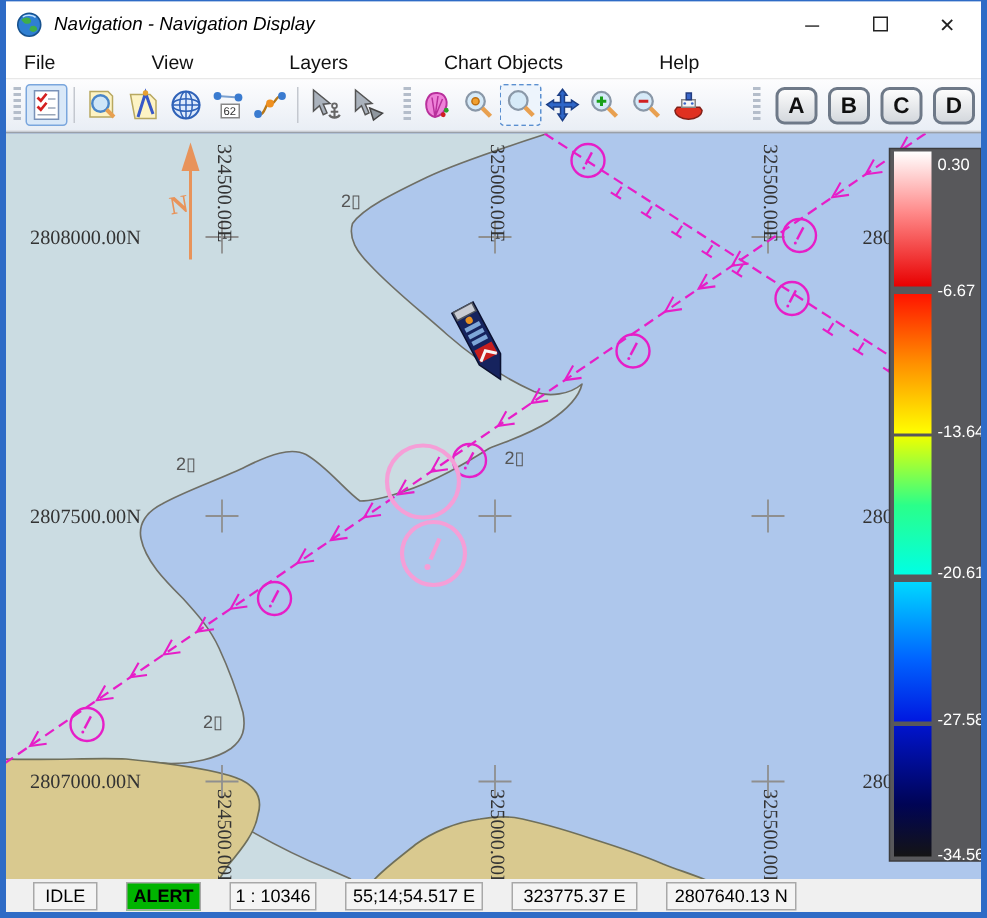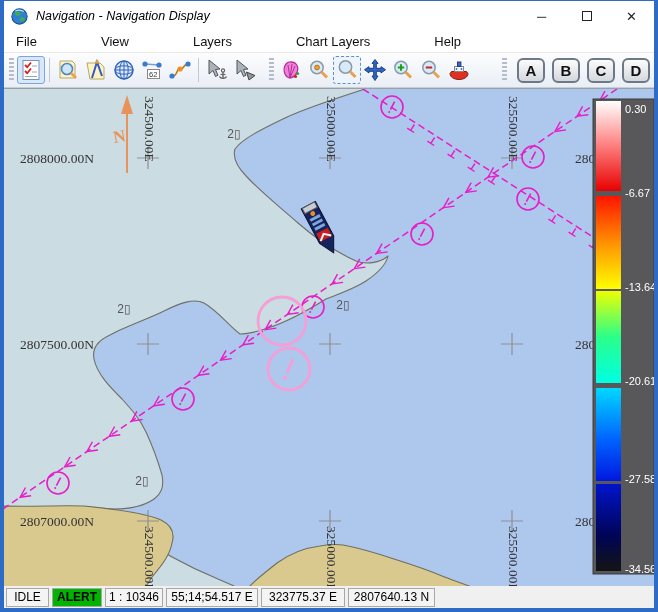--- a/index.html
+++ b/index.html
@@ -36,21 +36,21 @@
     border:2px solid #6e7988; border-radius:6px; background:linear-gradient(#fcfcfc,#d4d8dd);
     font-size:15px; font-weight:bold; color:#101010; }
   
   .map-wrap { position:relative; width:650px; height:497px; flex:0 0 auto;
     border-top:1px solid #9aa0a8; background:#aec7ec; }
   
   .statusbar { height:23px; background:#f0f0f0; display:flex; align-items:center;
     gap:3px; padding-left:2px; flex:0 0 auto; border-top:1px solid #d8d8d8; }
   .sb-panel { height:19px; border:1px solid #a8a8a8; background:#f4f4f4;
     display:flex; align-items:center; justify-content:center;
-    font-size:12px; color:#000; white-space:nowrap; }
+    font-size:12px; color:#000; white-space:nowrap;margin-left:16px; }
   .sb-alert { background:#00b400; font-weight:bold; }
   svg text { user-select:none; }
 </style>
 </head>
 <body>
 
 <div class="window">
 
   <div class="titlebar">
     <svg class="app-icon" viewBox="0 0 16 16">
@@ -68,21 +68,21 @@
       </div>
     <div class="caption-btn">
         <span>✕</span>
       </div>
   </div>
 
   <div class="menubar">
     <span class="menu-item">File</span>
     <span class="menu-item">View</span>
     <span class="menu-item">Layers</span>
-    <span class="menu-item">Chart Layers</span>
+    <span class="menu-item">Chart Objects</span>
     <span class="menu-item">Help</span>
   </div>
 
   <div class="toolbar">
     <div class="grip"></div>
 
     <div class="tb-btn sel">
       <svg width="24" height="24" viewBox="0 0 24 24">
         <rect x="4" y="2.5" width="16" height="19" fill="#fff" stroke="#7a92b8"></rect>
         <path d="M6,7 l2.2,2.2 L12,4.5" fill="none" stroke="#d42020" stroke-width="1.8"></path>

